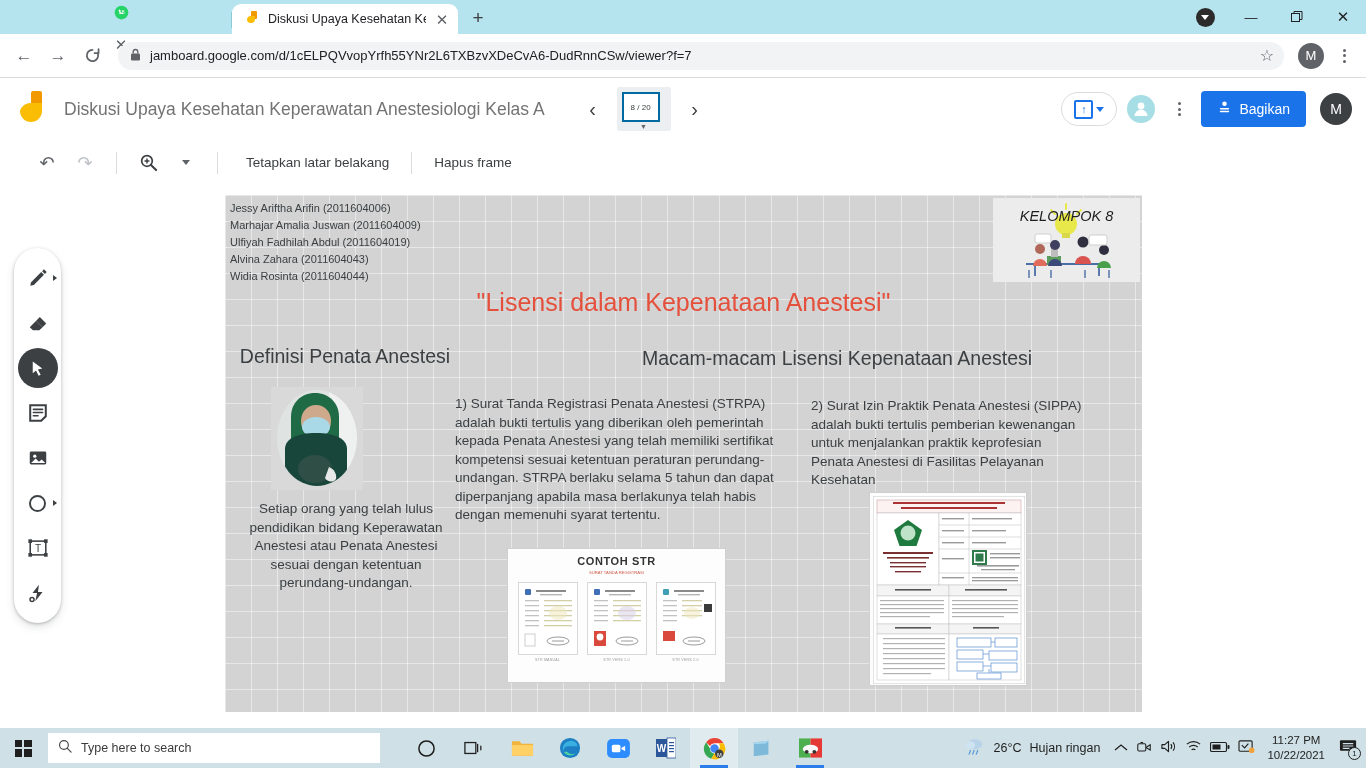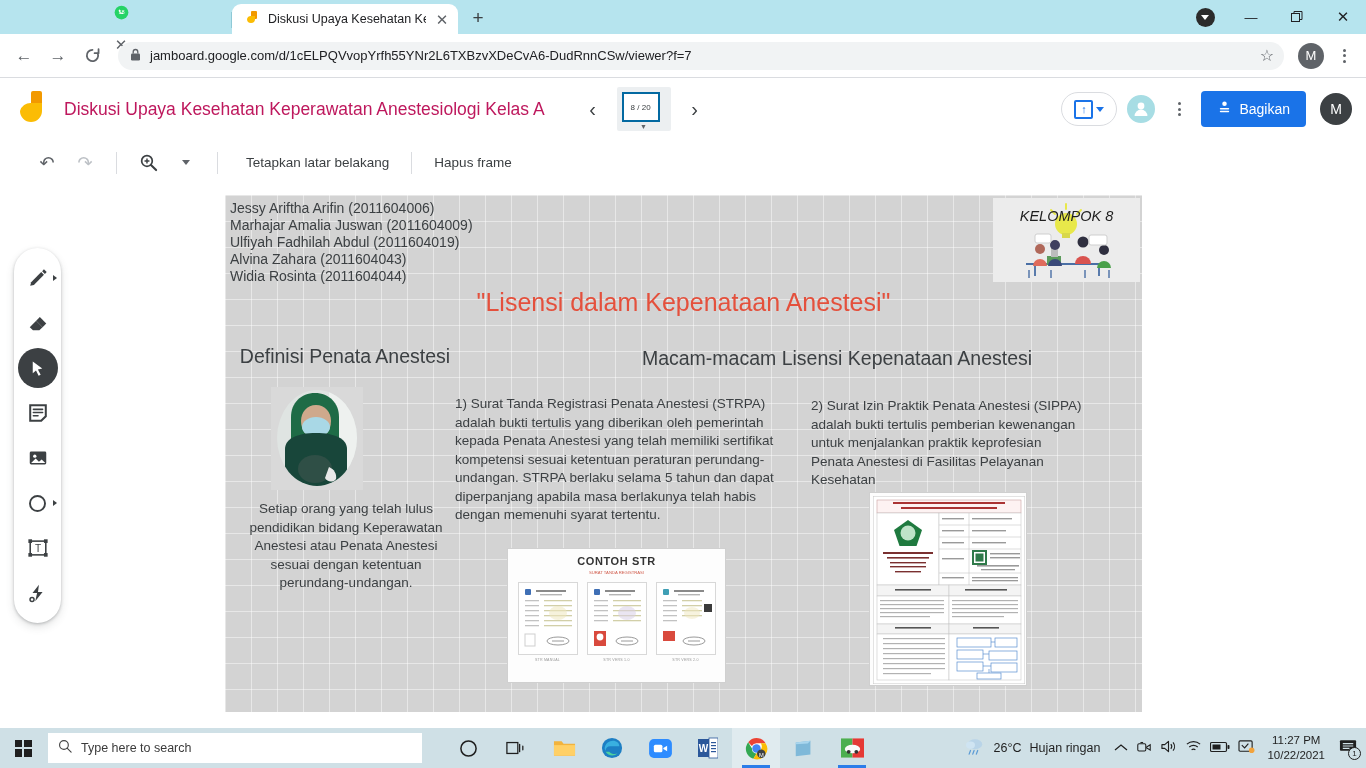--- a/index.html
+++ b/index.html
@@ -98,21 +98,21 @@
     align-items: center; justify-content: center; gap: 2.5px;
   }
   .kebab i { width: 3px; height: 3px; border-radius: 50%; background: #5f6368; display: block; }
 
   
   .jam-header {
     height: 62px; background: #ffffff;
     display: flex; align-items: center; padding: 0 14px;
   }
   .jam-logo { width: 34px; height: 40px; margin-right: 16px; position: relative; }
-  .jam-title { font-size: 17.5px; color: #be185d; white-space: nowrap; }
+  .jam-title { font-size: 17.5px; color: #737373; white-space: nowrap; }
   .frame-nav { display: flex; align-items: center; gap: 10px; margin-left: 34px; }
   .chev { width: 28px; height: 28px; display: flex; align-items: center;
           justify-content: center; font-size: 20px; color: #3c4043; }
   .frame-box {
     width: 54px; height: 44px; background: #eceff1;
     display: flex; align-items: center; justify-content: center;
     position: relative; border-radius: 2px;
   }
   .frame-inner {
     width: 38px; height: 30px; border: 2px solid #0369a1; background: #fff;
@@ -201,21 +201,21 @@
   .tool.active { background: #3c4043; color: #fff; }
   .tool-caret {
     position: absolute; right: 1px; top: 50%; transform: translateY(-50%);
     width: 0; height: 0; border-top: 3.5px solid transparent;
     border-bottom: 3.5px solid transparent; border-left: 4.5px solid #3c4043;
   }
 
   
   .names {
     position: absolute; left: 5px; top: 5px;
-    font-size: 14px; color: #3c4043; line-height: 17px;
+    font-size: 11px; color: #3c4043; line-height: 17px;
   }
   .kelompok-card {
     position: absolute; left: 768px; top: 3px; width: 147px; height: 84px;
     background: #e9e9e9;
   }
   .kelompok-label {
     position: absolute; top: 10px; left: 0; right: 0; text-align: center;
     font-size: 14.5px; color: #1f1f1f; font-style: italic;
   }
   .board-title {
@@ -254,21 +254,21 @@
   
   .taskbar {
     position: absolute; left: 0; bottom: 0; width: 1366px; height: 40px;
     background: #cfe0e6; display: flex; align-items: center;
   }
   .startbtn { width: 46px; height: 40px; display: flex; align-items: center; justify-content: center; }
   .winlogo { width: 17px; height: 17px; display: grid;
              grid-template-columns: 1fr 1fr; grid-template-rows: 1fr 1fr; gap: 2px; }
   .winlogo i { background: #1f1f1f; display: block; }
   .searchbox {
-    width: 374px; height: 30px; background: #fff; display: flex;
+    width: 332px; height: 30px; background: #fff; display: flex;
     align-items: center; gap: 9px; padding: 8px 10px; margin-left: 2px;
   }
   .search-ph { font-size: 12.5px; color: #3b3b3b; }
   .tb-icon {
     width: 48px; height: 40px; display: flex; align-items: center;
     justify-content: center; position: relative;
   }
   .tb-icon.running::after {
     content: ''; position: absolute; bottom: 0; left: 10px; right: 10px;
     height: 3px; background: #2b7de9;

